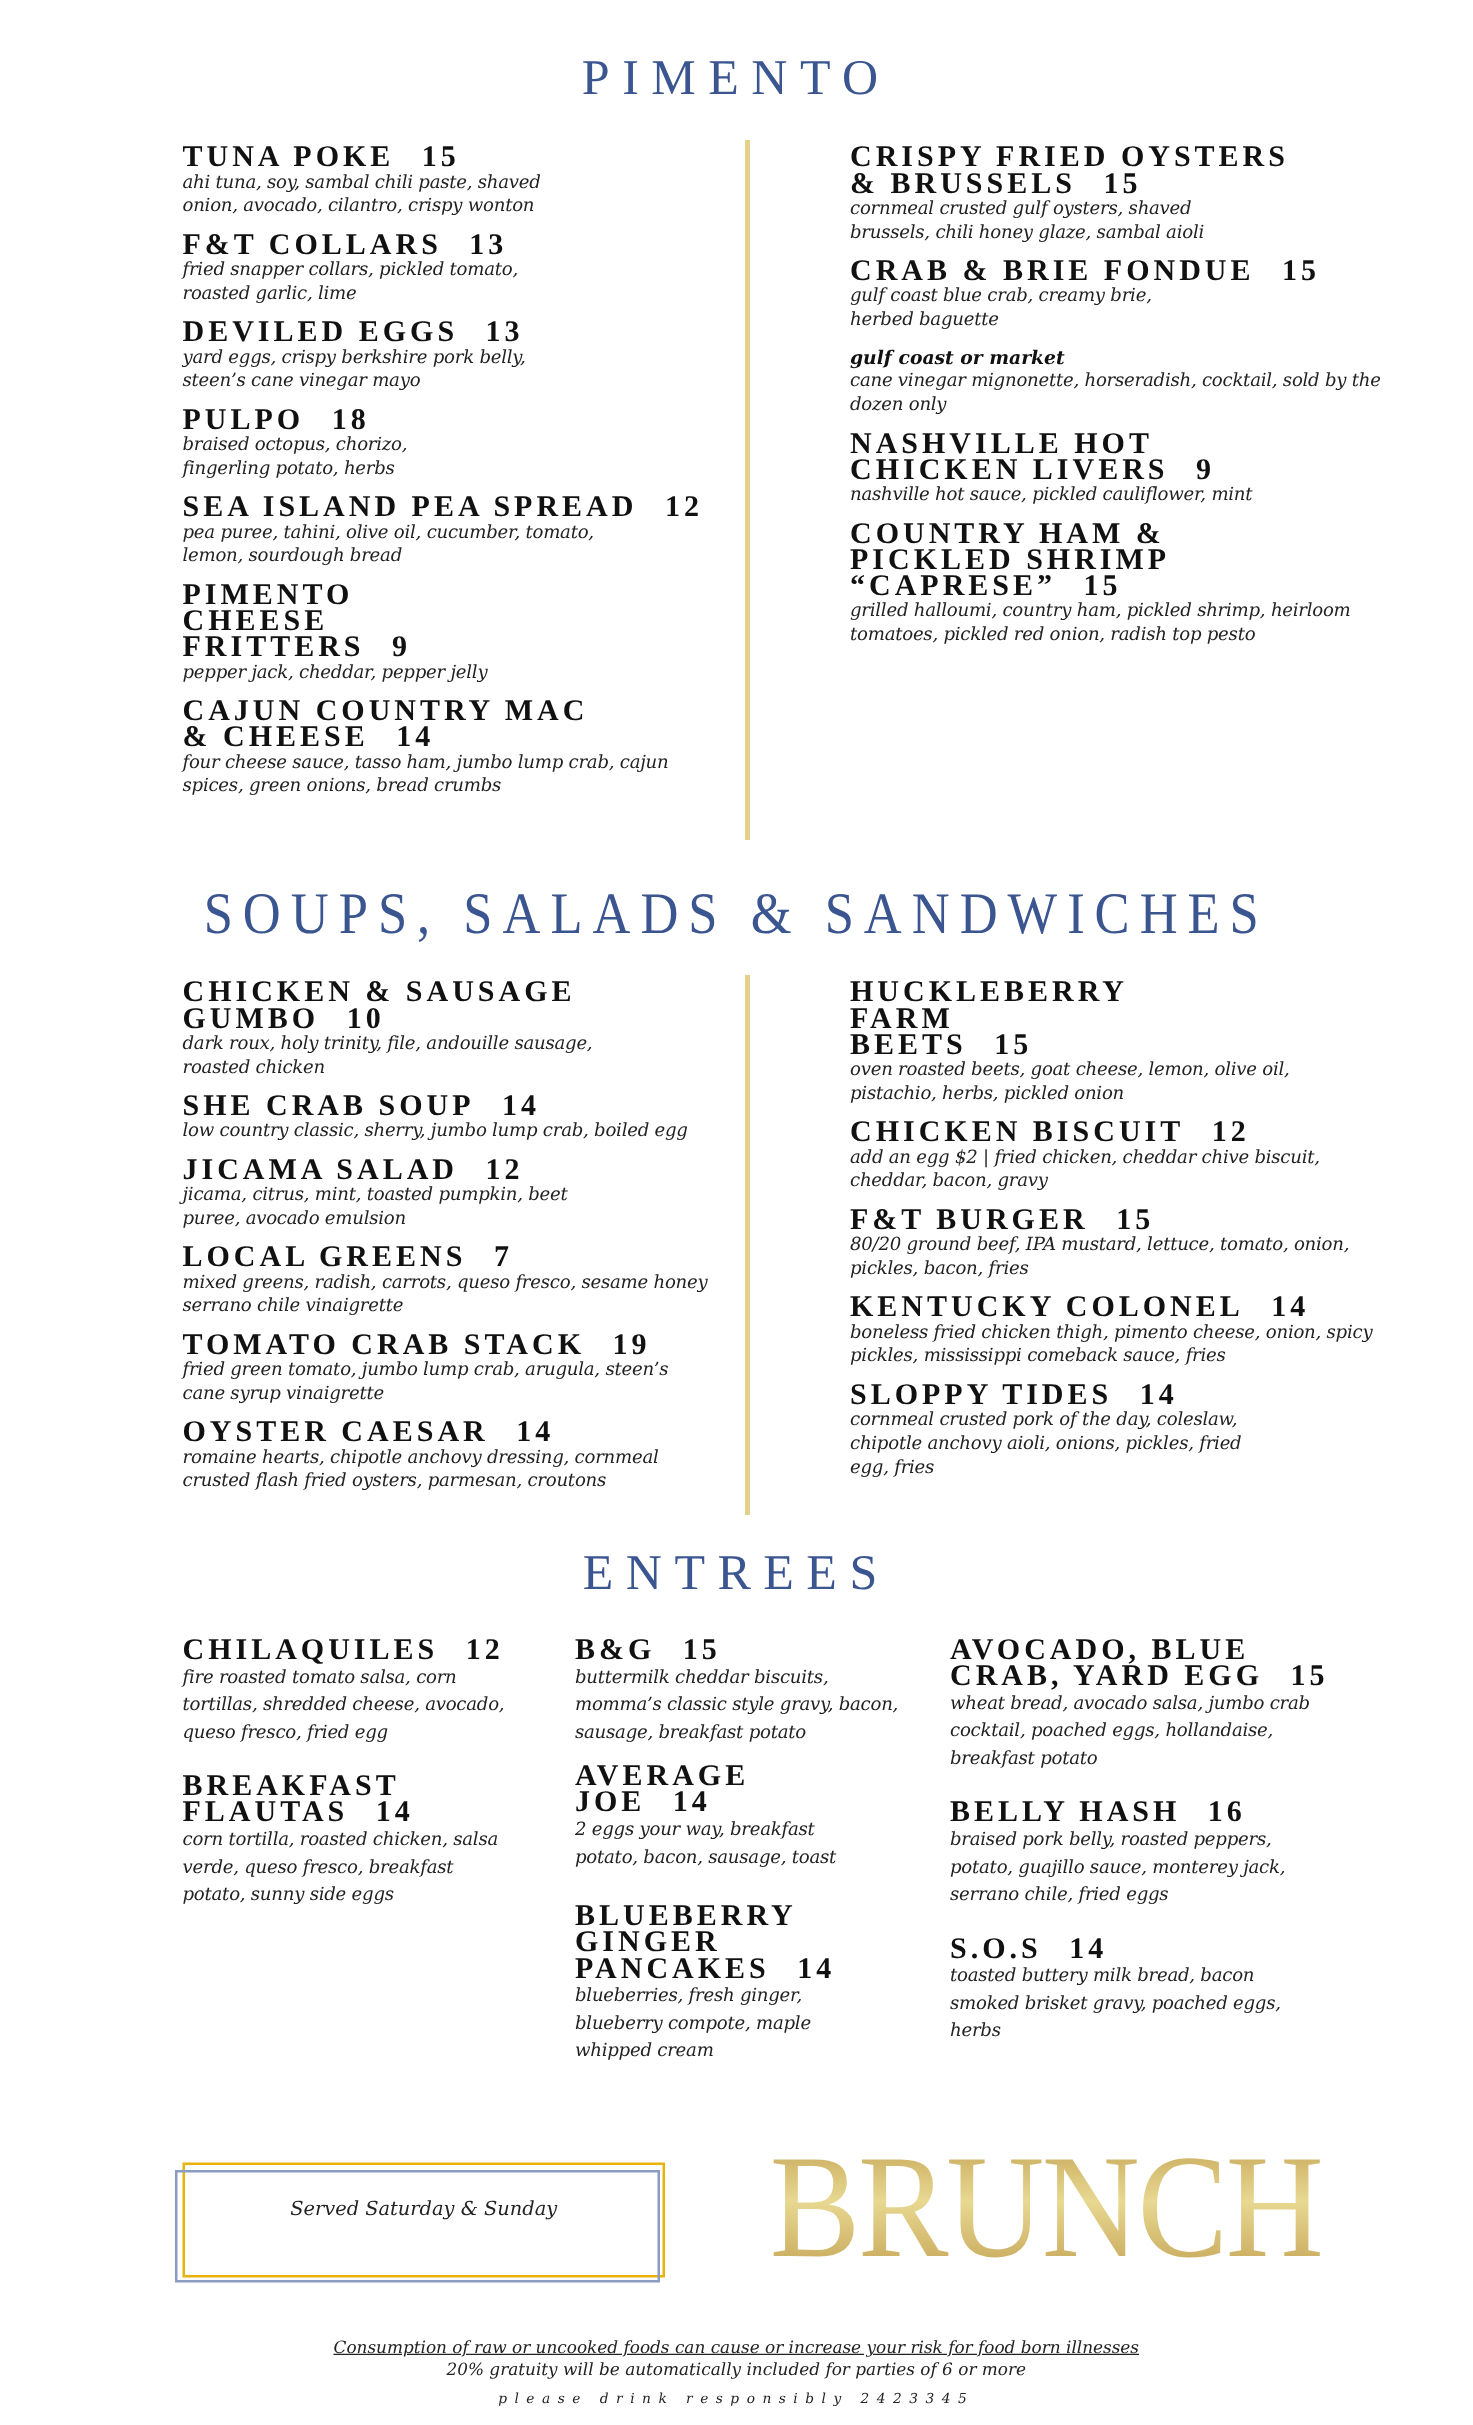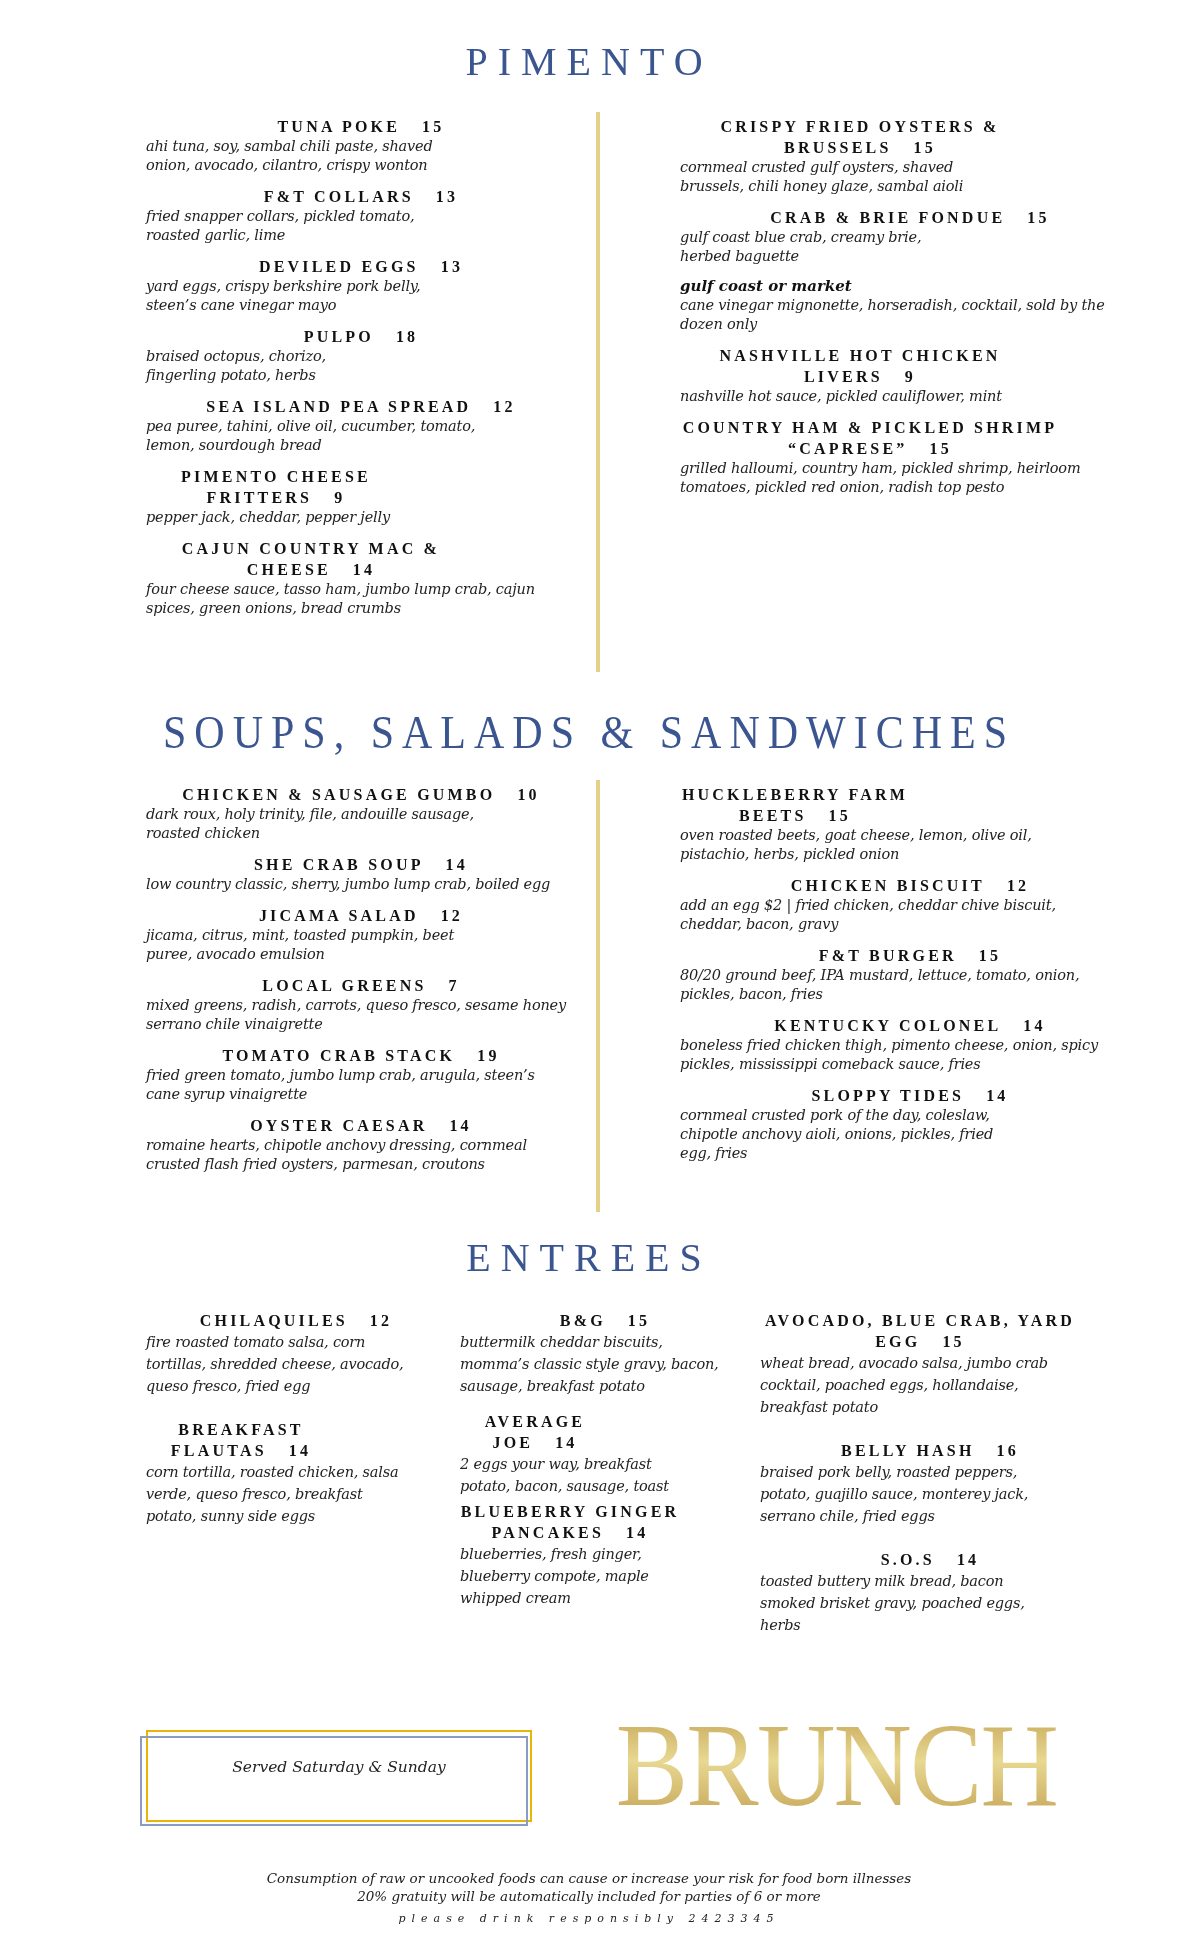--- a/index.html
+++ b/index.html
@@ -13,22 +13,22 @@
   }
   .section-title.starters { top: 38px; font-size: 40px; letter-spacing: 10px; }
   .section-title.soups { top: 708px; font-size: 42px; letter-spacing: 8px; transform: scaleY(1.12); }
   .section-title.entrees { top: 1234px; font-size: 40px; letter-spacing: 10px; }
 
   .col { position: absolute; }
   .divider { position: absolute; width: 4px; background: #e3d189; }
 
   .item { margin-bottom: 11px; }
   .item-name {
-    font-family: "Liberation Serif", serif; font-weight: bold; font-size: 16px;
-    letter-spacing: 3.2px; line-height: 21px; color: #111; text-transform: uppercase; text-align: center;
+    font-family: "Liberation Serif", serif; font-weight: bold; font-size: 24px;
+    letter-spacing: 3.2px; line-height: 21px; color: #111; text-transform: uppercase;
   }
   .item-name .price { margin-left: 22px; }
   .item-sub {
     font-family: "DejaVu Serif", serif; font-style: italic; font-weight: bold;
     font-size: 15px; line-height: 19px;
   }
   .item-desc {
     font-family: "DejaVu Serif", serif; font-style: italic; font-size: 14.5px;
     line-height: 19px; color: #222; letter-spacing: -0.2px;
   }
@@ -51,21 +51,21 @@
   .brunch {
     position: absolute; left: 612px; top: 1716px; width: 488px; height: 100px;
     font-family: "Liberation Serif", serif; font-size: 118px; line-height: 100px;
     letter-spacing: -2px; text-align: center;
     background: linear-gradient(180deg, #c9ab5e 0%, #e8d891 45%, #c7a85b 100%);
     -webkit-background-clip: text; background-clip: text; color: transparent;
     transform: scaleX(0.92); transform-origin: left top;
   }
 
   .footer { position: absolute; left: 0; width: 1178px; text-align: center; font-family: "DejaVu Serif", serif; font-style: italic; color: #222; }
-  .footer.l1 { top: 1870px; font-size: 13.5px; }
+  .footer.l1 { top: 1870px; font-size: 13.5px; text-decoration: underline; }
   .footer.l2 { top: 1888px; font-size: 13.5px; }
   .footer.l3 { top: 1912px; font-size: 11px; letter-spacing: 6px; }
 </style>
 </head>
 <body>
 
 <h1 class="section-title starters">PIMENTO</h1>
 <div class="divider" style="left:596px; top:112px; height:560px;"></div>
 
 <div class="col" style="left:146px; top:116px; width:430px;">
@@ -186,21 +186,21 @@
       <div class="item-name" style="width:190px"><span>BREAKFAST FLAUTAS</span><span class="price">14</span></div>
       <div class="item-desc" style="width:270px">corn tortilla, roasted chicken, salsa verde, queso fresco, breakfast potato, sunny side eggs</div>
     </div>
 </div>
 
 <div class="col entree" style="left:460px; top:1310px; width:290px;">
   <div class="item" style="margin-bottom:14px">
       <div class="item-name"><span>B&amp;G</span><span class="price">15</span></div>
       <div class="item-desc" style="width:270px">buttermilk cheddar biscuits, momma’s classic style gravy, bacon, sausage, breakfast potato</div>
     </div>
-  <div class="item" style="margin-bottom:4px">
+  <div class="item" style="margin-bottom:26px">
       <div class="item-name" style="width:150px"><span>AVERAGE JOE</span><span class="price">14</span></div>
       <div class="item-desc" style="width:240px">2 eggs your way, breakfast potato, bacon, sausage, toast</div>
     </div>
   <div class="item">
       <div class="item-name" style="width:220px"><span>BLUEBERRY GINGER PANCAKES</span><span class="price">14</span></div>
       <div class="item-desc" style="width:220px">blueberries, fresh ginger, blueberry compote, maple whipped cream</div>
     </div>
 </div>
 
 <div class="col entree" style="left:760px; top:1310px; width:340px;">

